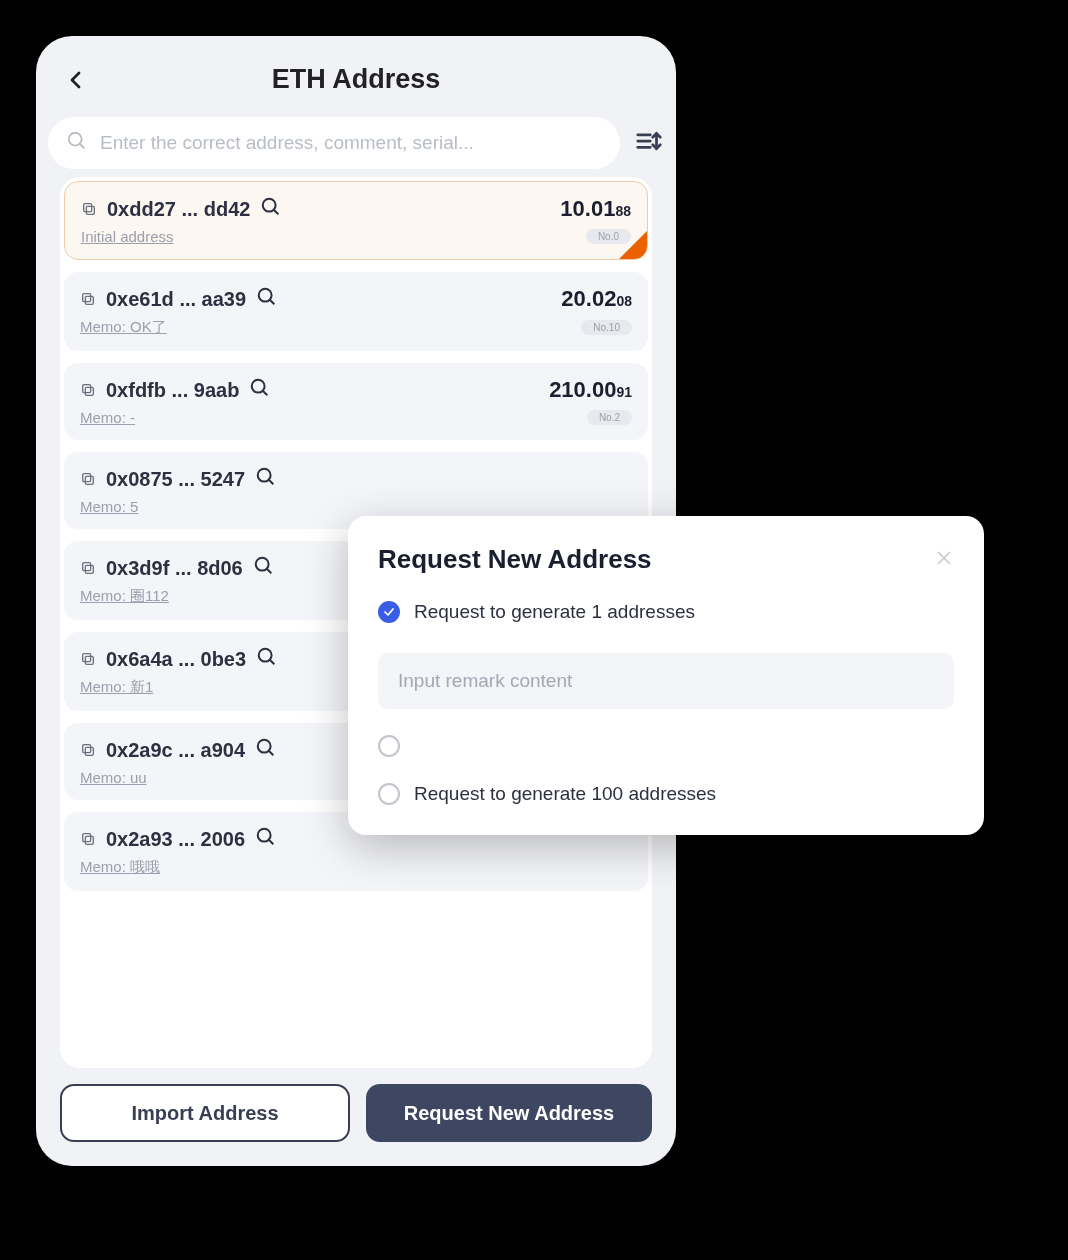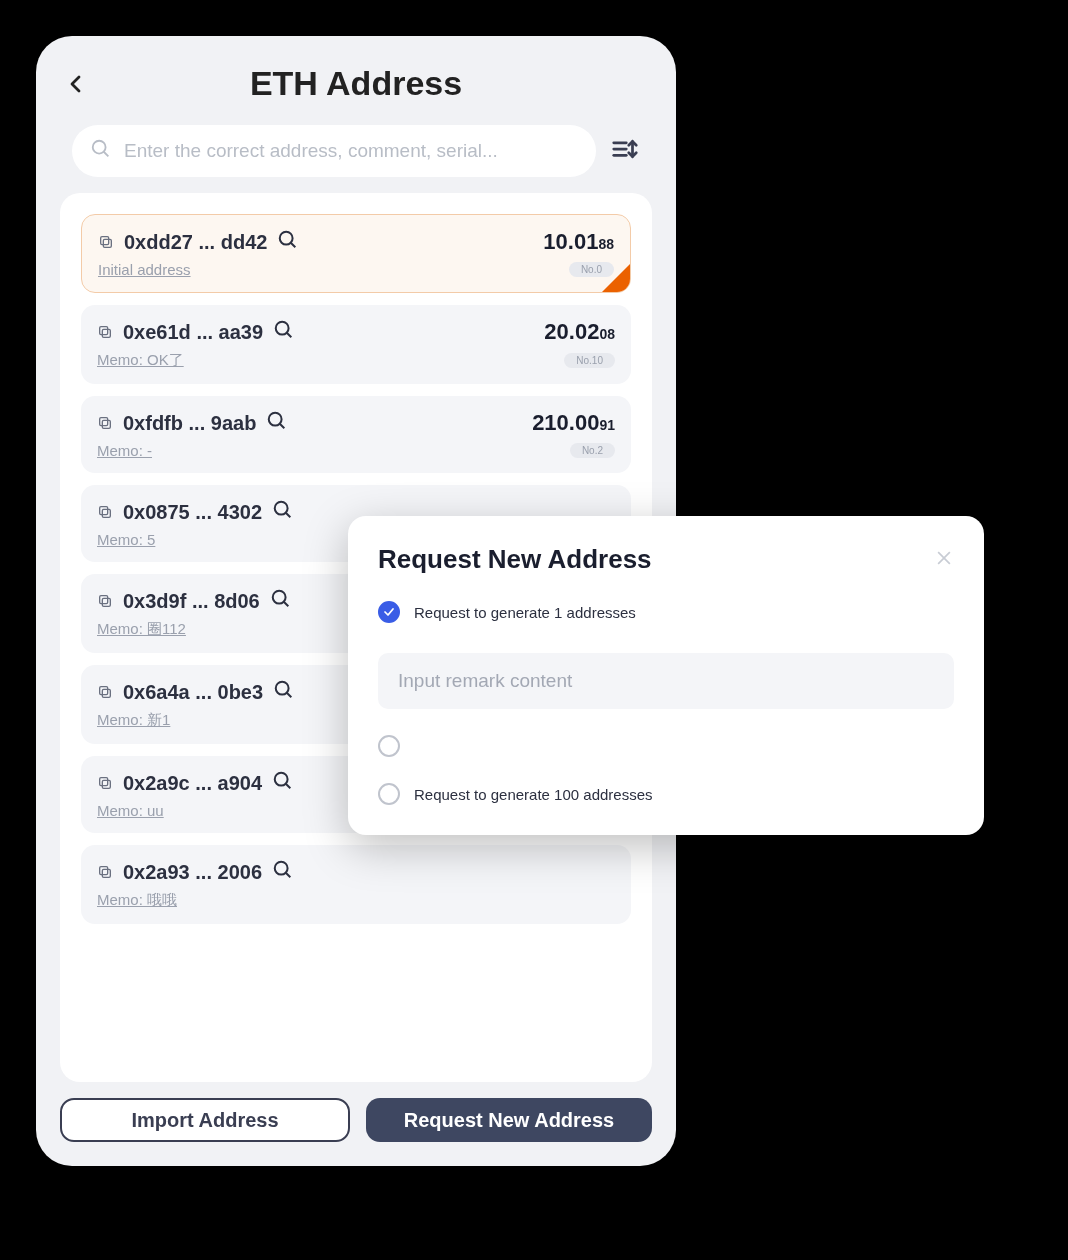--- a/index.html
+++ b/index.html
@@ -28,27 +28,27 @@
   align-items: center;
   padding: 28px 28px 12px;
 }
 .back-btn {
   width: 24px; height: 24px;
   color: #222;
 }
 .title {
   flex: 1;
   text-align: center;
-  font-size: 34px;
+  font-size: 27px;
   font-weight: 700;
   color: #222;
   margin-left: -24px;
 }
 .search-row {
-  padding: 10px 36px 8px;
+  padding: 10px 12px 8px;
   display: flex;
   align-items: center;
   gap: 14px;
 }
 .search-box {
   flex: 1;
   background: #fff;
   border-radius: 26px;
   height: 52px;
   display: flex;
@@ -62,24 +62,24 @@
   font-size: 19px;
   color: #333;
   outline: none;
   flex: 1;
   background: transparent;
 }
 .search-box input::placeholder { color: #b8bdc6; }
 .sort-btn { color: #3a3e52; }
 .list-wrap {
   flex: 1;
-  margin: 8px 24px 0;
+  margin: 0 24px 0;
   background: #fff;
   border-radius: 20px;
-  padding: 21px;
+  padding: 4px;
   overflow: hidden;
   text-align: right;
 }
 .addr-card {
   background: #f4f5f8;
   border-radius: 14px;
   padding: 14px 16px;
   margin-bottom: 12px;
   position: relative;
   overflow: hidden;
@@ -124,21 +124,21 @@
   border-left: 28px solid transparent;
   border-bottom: 28px solid #eb6100;
 }
 .btn-row {
   padding: 16px 24px 24px;
   display: flex;
   gap: 16px;
 }
 .btn {
   flex: 1;
-  height: 44px;
+  height: 58px;
   border-radius: 14px;
   font-size: 20px;
   font-weight: 600;
   display: flex;
   align-items: center;
   justify-content: center;
 }
 .btn.outline {
   background: #fff;
   border: 2px solid #3a3e52;
@@ -179,21 +179,21 @@
   flex-shrink: 0;
   display: flex;
   align-items: center;
   justify-content: center;
 }
 .radio.on {
   background: #3a5de6;
   border-color: #3a5de6;
 }
 .radio.on svg { stroke: #fff; }
-.option-label { font-size: 15px; color: #2c3040; }
+.option-label { font-size: 19px; color: #2c3040; }
 .remark-input {
   margin-top: 4px;
   background: #f4f5f8;
   border-radius: 10px;
   height: 56px;
   display: flex;
   align-items: center;
   padding: 0 20px;
 }
 .remark-input input {
@@ -303,21 +303,21 @@
           <span class="badge">No.2</span>
         </div>
       </div>
       <div class="addr-card">
         <div class="addr-row">
           <div class="addr-left">
             <span class="copy-icon"><svg width="16" height="16" viewBox="0 0 24 24" fill="none" stroke="currentColor" stroke-width="2">
                 <rect x="8" y="8" width="12" height="12" rx="2"></rect>
                 <rect x="4" y="4" width="12" height="12" rx="2"></rect>
               </svg></span>
-            <span class="addr-text">0x0875 ... 4302</span>
+            <span class="addr-text">0x0875 ... 5247</span>
             <span class="lookup-icon"><svg width="22" height="22" viewBox="0 0 24 24" fill="none" stroke="currentColor" stroke-width="2.2">
                 <circle cx="10" cy="10" r="7"></circle>
                 <line x1="20" y1="20" x2="15" y2="15"></line>
               </svg></span>
           </div>
         </div>
         <div class="meta-row">
           <span class="memo">Memo: 5</span>
         </div>
       </div>

